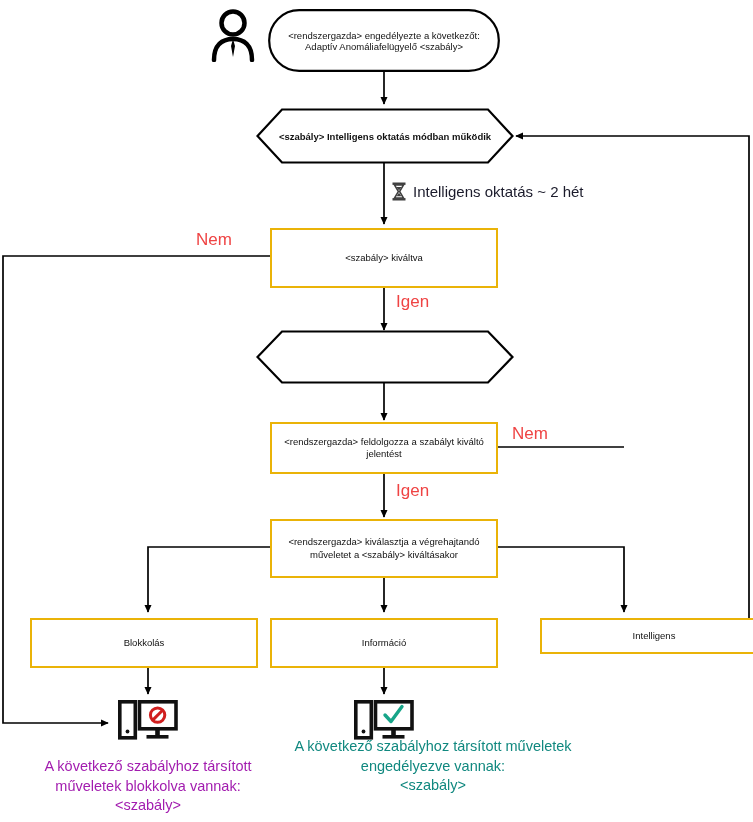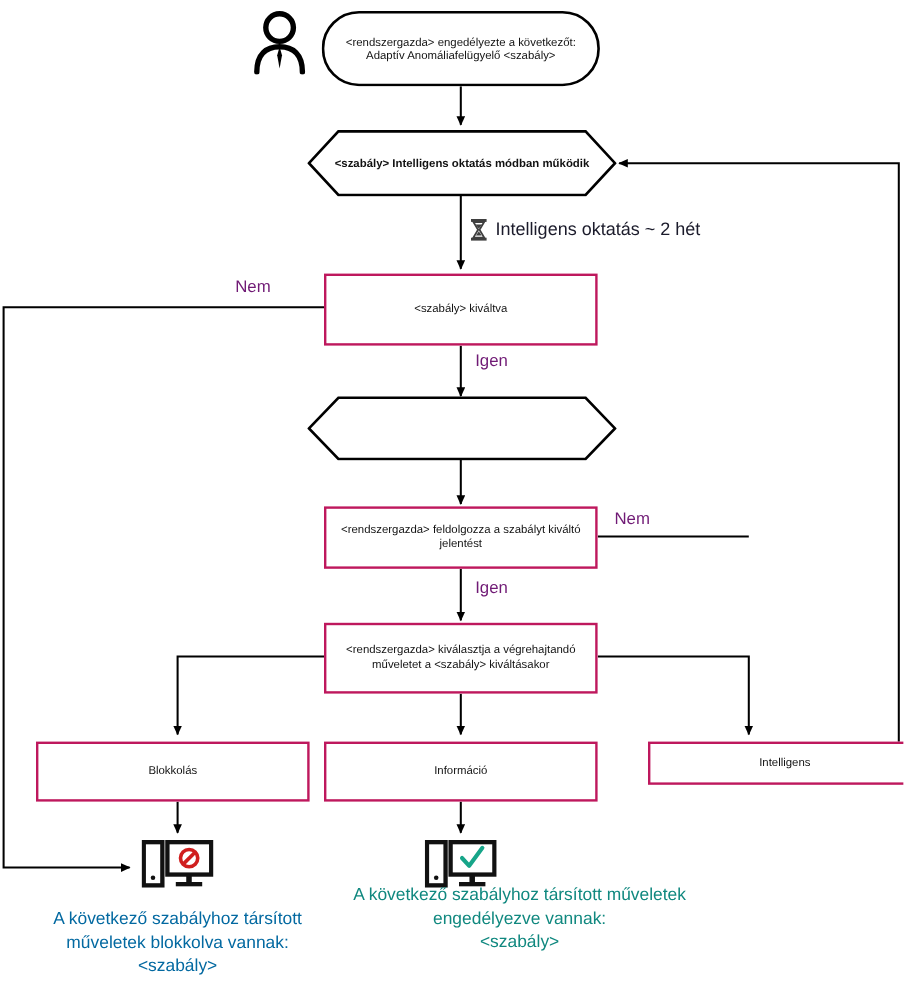--- a/index.html
+++ b/index.html
@@ -25,21 +25,21 @@
     box-sizing:border-box;
     display:flex;
     align-items:center;
     justify-content:center;
     text-align:center;
     background:#ffffff;
     color:#111111;
     line-height:1.28;
   }
   .proc{
-    border:2px solid #be185d;
+    border:2px solid #eab308;
     font-size:9.5px;
   }
   .hexwrap{
     position:absolute;
     display:flex;
     align-items:center;
     justify-content:center;
     text-align:center;
     font-size:9.5px;
     color:#111111;
@@ -52,41 +52,41 @@
     align-items:center;
     justify-content:center;
     text-align:center;
     font-size:9.5px;
     color:#111111;
   }
   .roundwrap span{position:relative; z-index:2; padding:0 14px;}
   .roundwrap svg{position:absolute; left:0; top:0; z-index:1;}
   .edge-label{
     position:absolute;
-    font-size:14px;
-    color:#701a75;
+    font-size:17px;
+    color:#ef4444;
     white-space:nowrap;
   }
   .timer-label{
     position:absolute;
     font-size:15px;
     color:#1b1b2b;
     white-space:nowrap;
     display:flex;
     align-items:center;
     gap:7px;
   }
   .caption{
     position:absolute;
     text-align:center;
     font-size:14.5px;
     line-height:1.35;
     white-space:pre-line;
   }
-  .cap-block{color:#0369a1;}
+  .cap-block{color:#a21caf;}
   .cap-allow{color:#10887f;}
   .icon-abs{position:absolute;}
 </style>
 </head>
 <body>
 
 <div id="stage">
 
   <svg id="svg-layer" viewBox="0 0 753 822">
     <defs>

